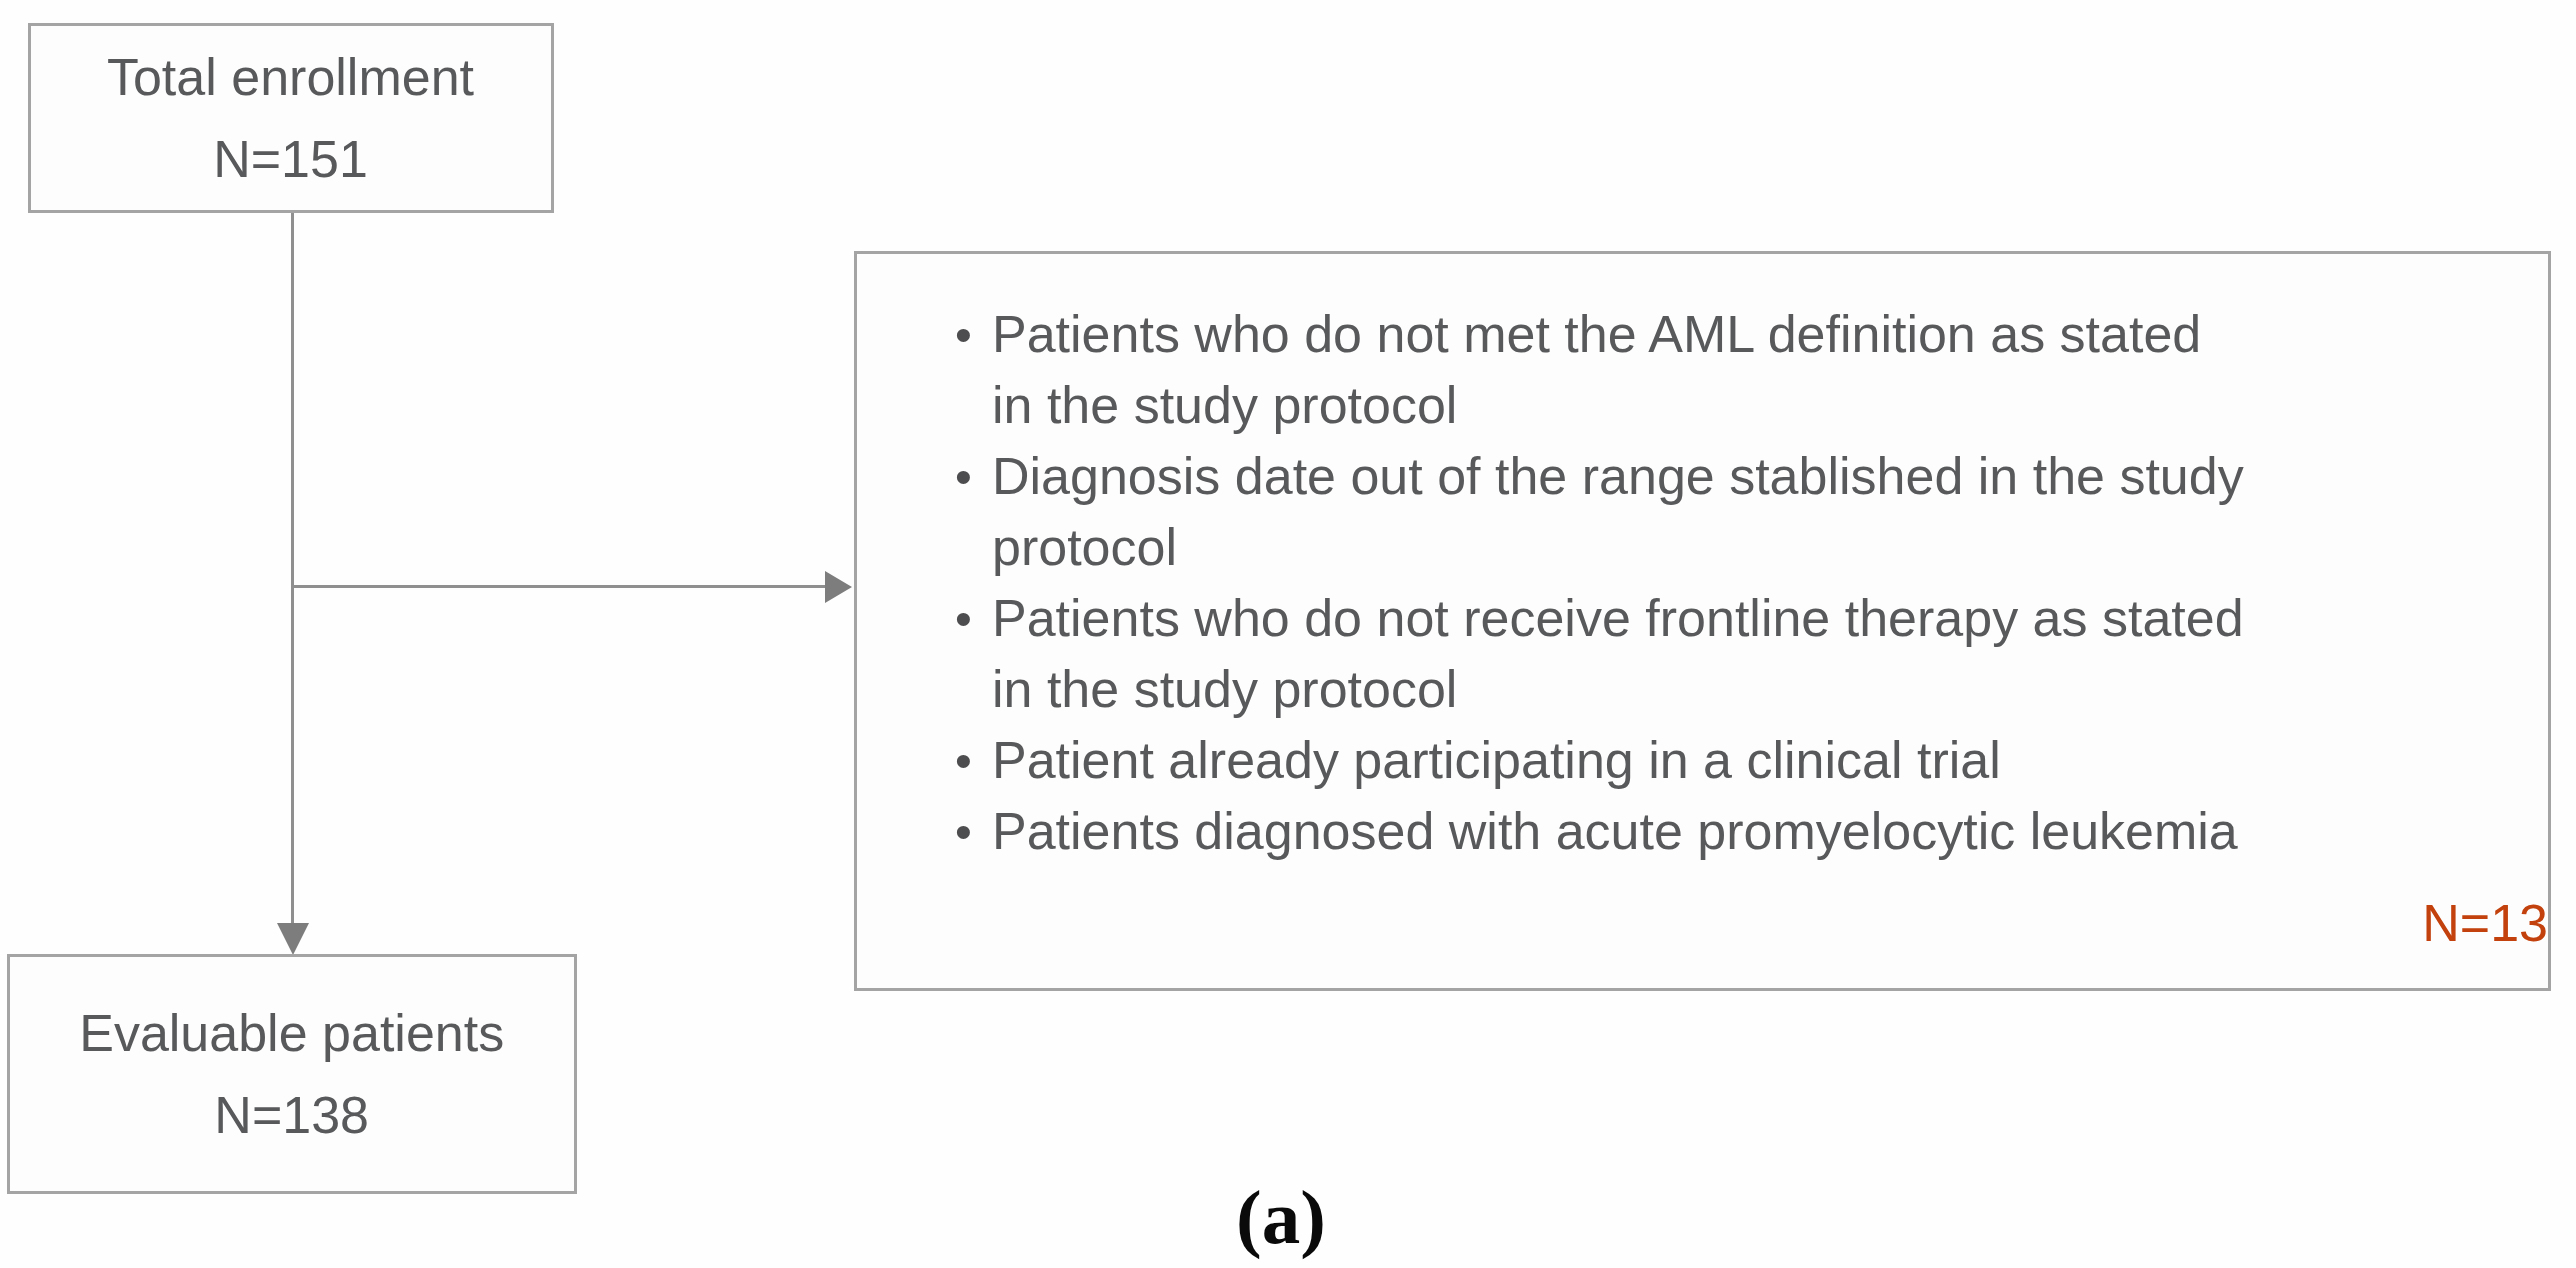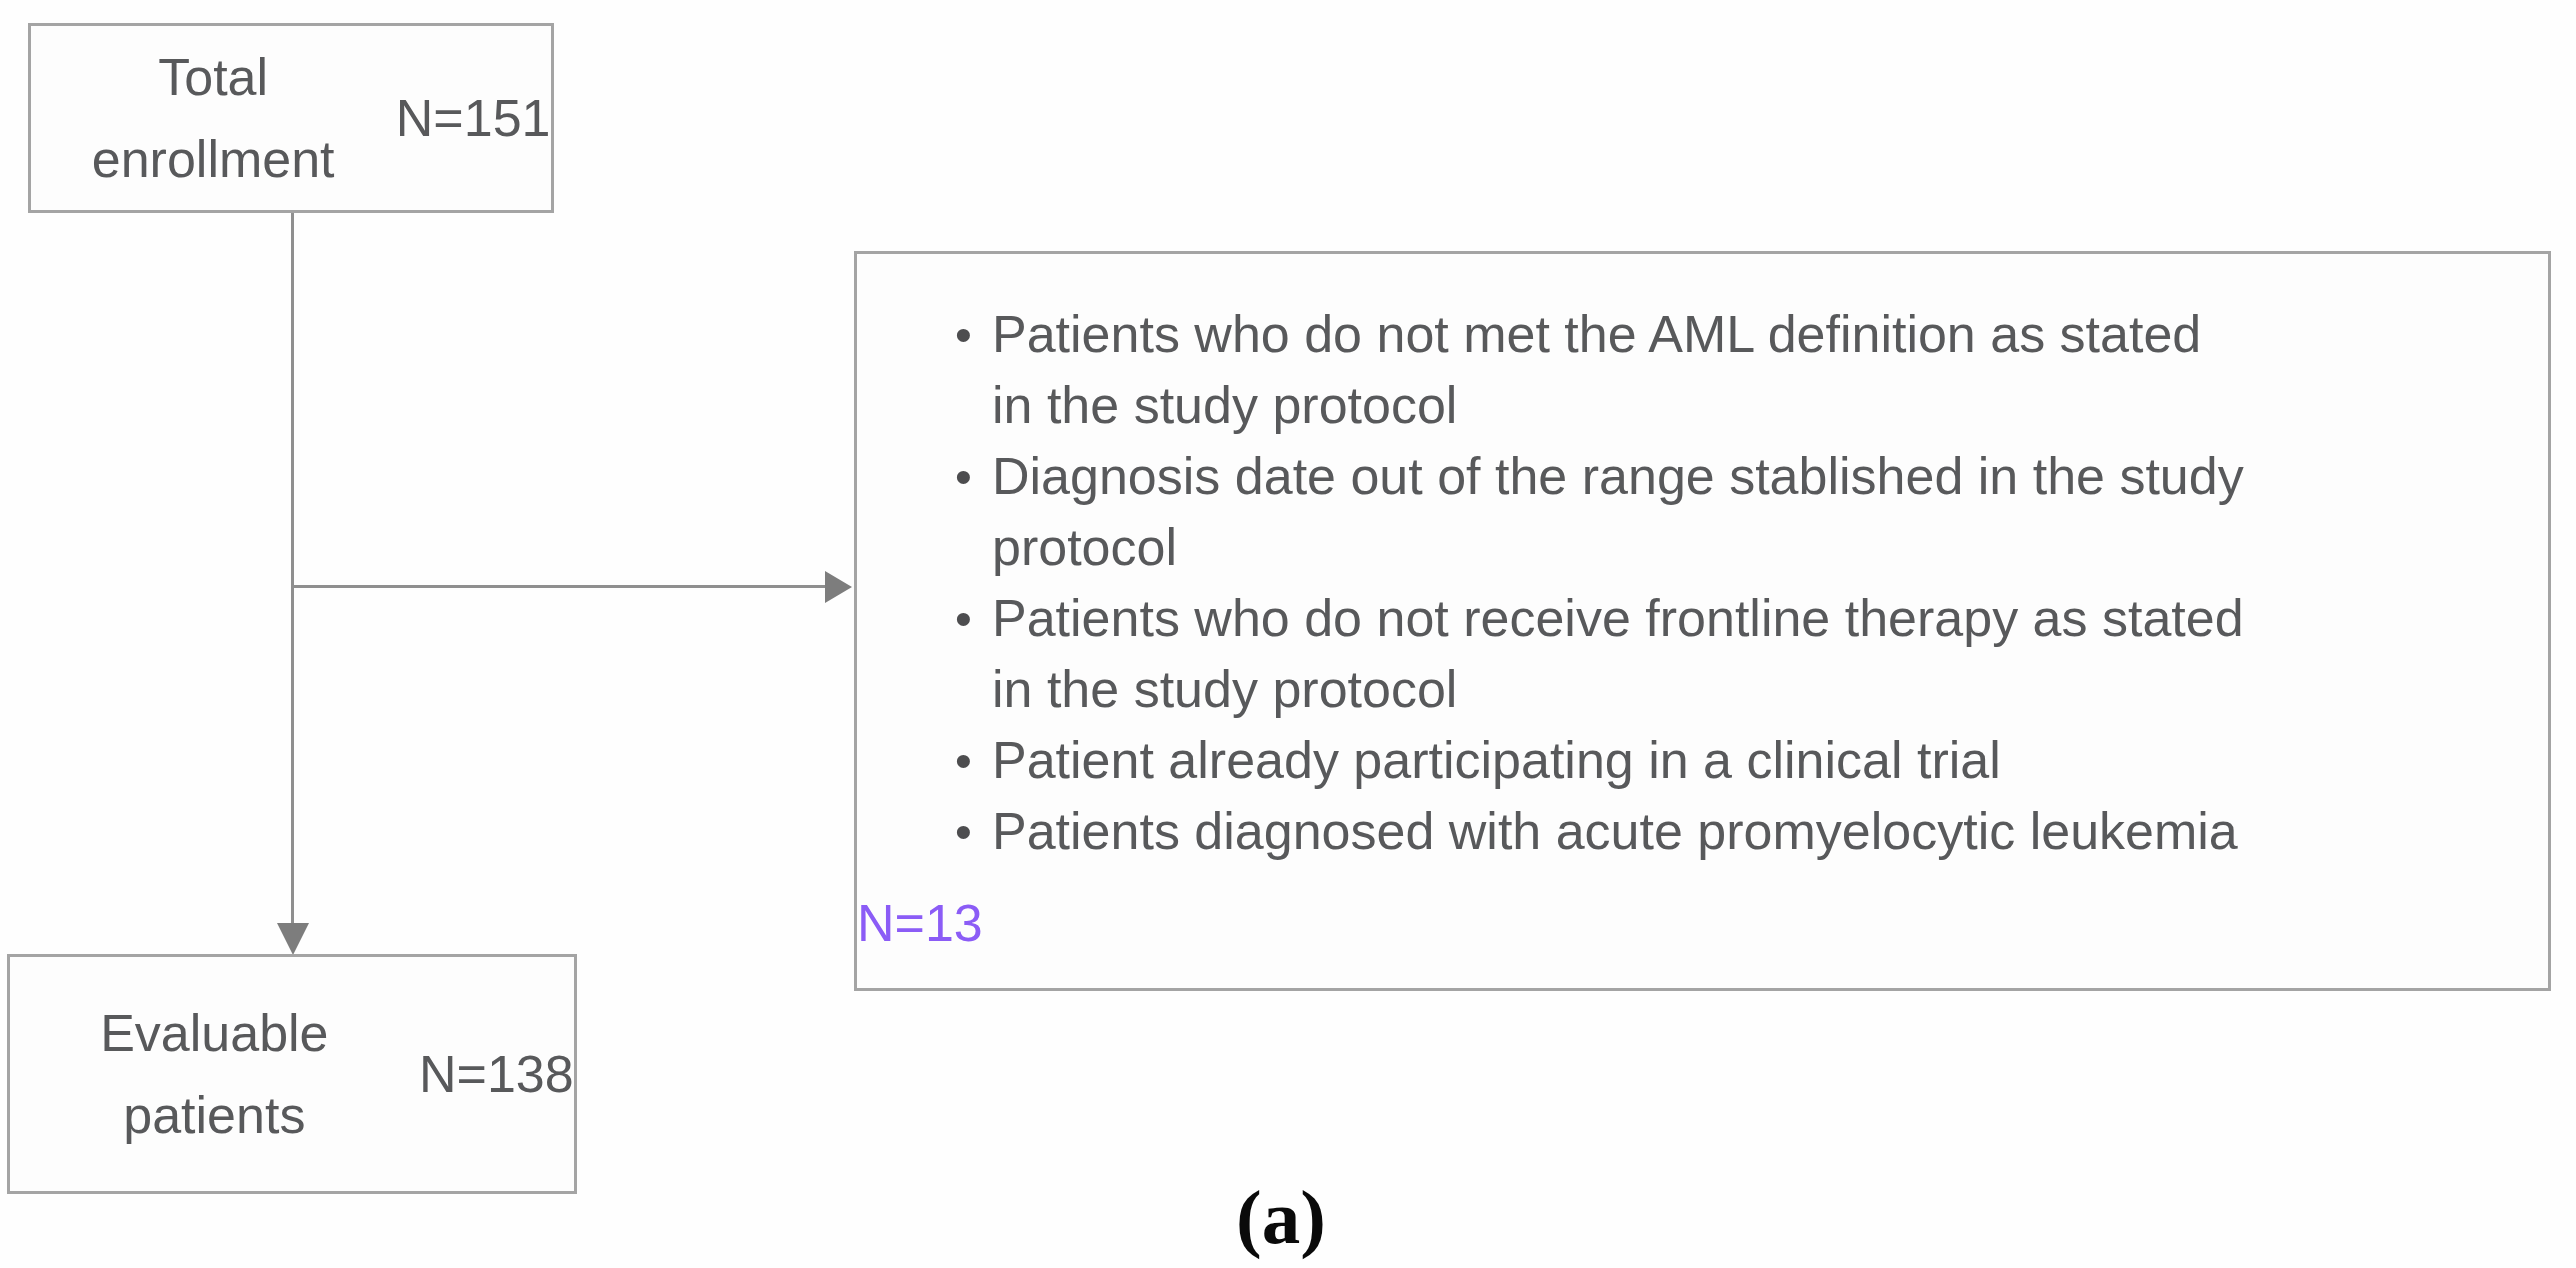--- a/index.html
+++ b/index.html
@@ -17,21 +17,21 @@
     color: #58595b;
   }
   .node {
     position: absolute;
     box-sizing: border-box;
     border: 3.3px solid #a4a4a4;
     background: #fdfdfd;
   }
   .small-node {
     display: flex;
-    flex-direction: row;
+    flex-direction: column;
     align-items: center;
     justify-content: center;
     text-align: center;
     font-size: 52px;
     line-height: 82px;
     color: #58595b;
   }
   #box-total {
     left: 27.5px;
     top: 23px;
@@ -67,24 +67,24 @@
     content: "\2022";
     position: absolute;
     left: 0;
     top: 0;
     font-size: 48px;
     color: #4d4d4f;
   }
   #exclusion-count {
     margin-top: 21px;
     width: 100%;
-    text-align: left;
+    text-align: right;
     font-size: 52px;
     line-height: 71px;
-    color: #8b5cf6;
+    color: #c2410c;
   }
   .connector {
     position: absolute;
     background: #8f8f8f;
   }
   #connector-vertical {
     left: 291px;
     top: 213px;
     width: 2.5px;
     height: 713px;

